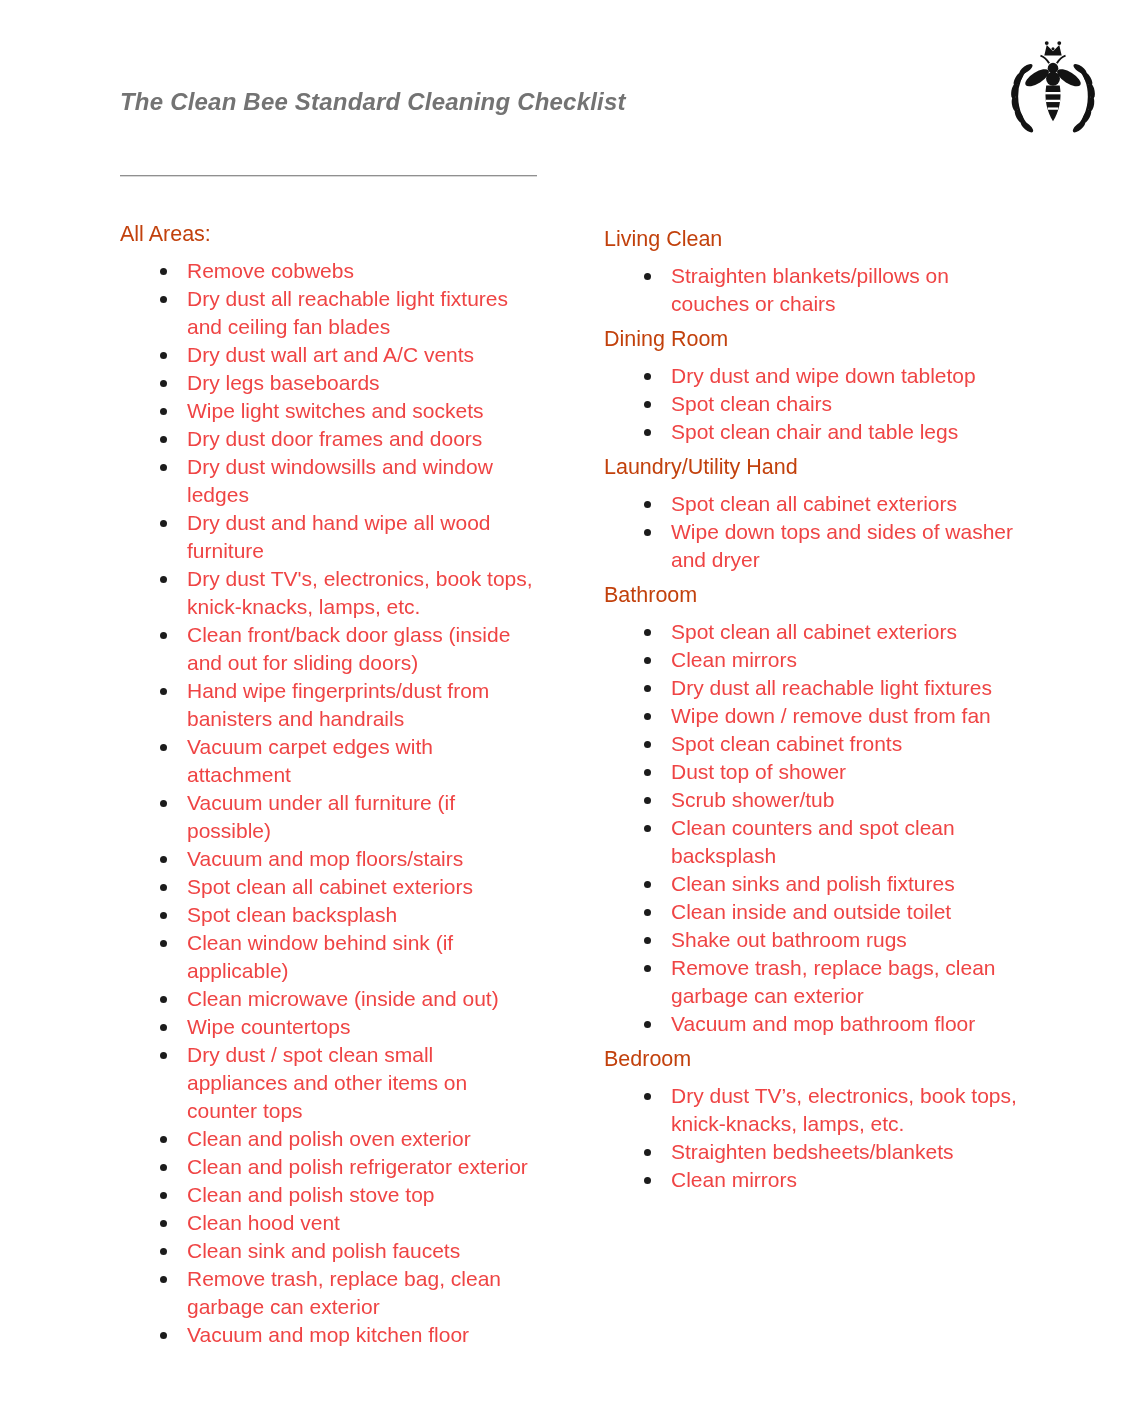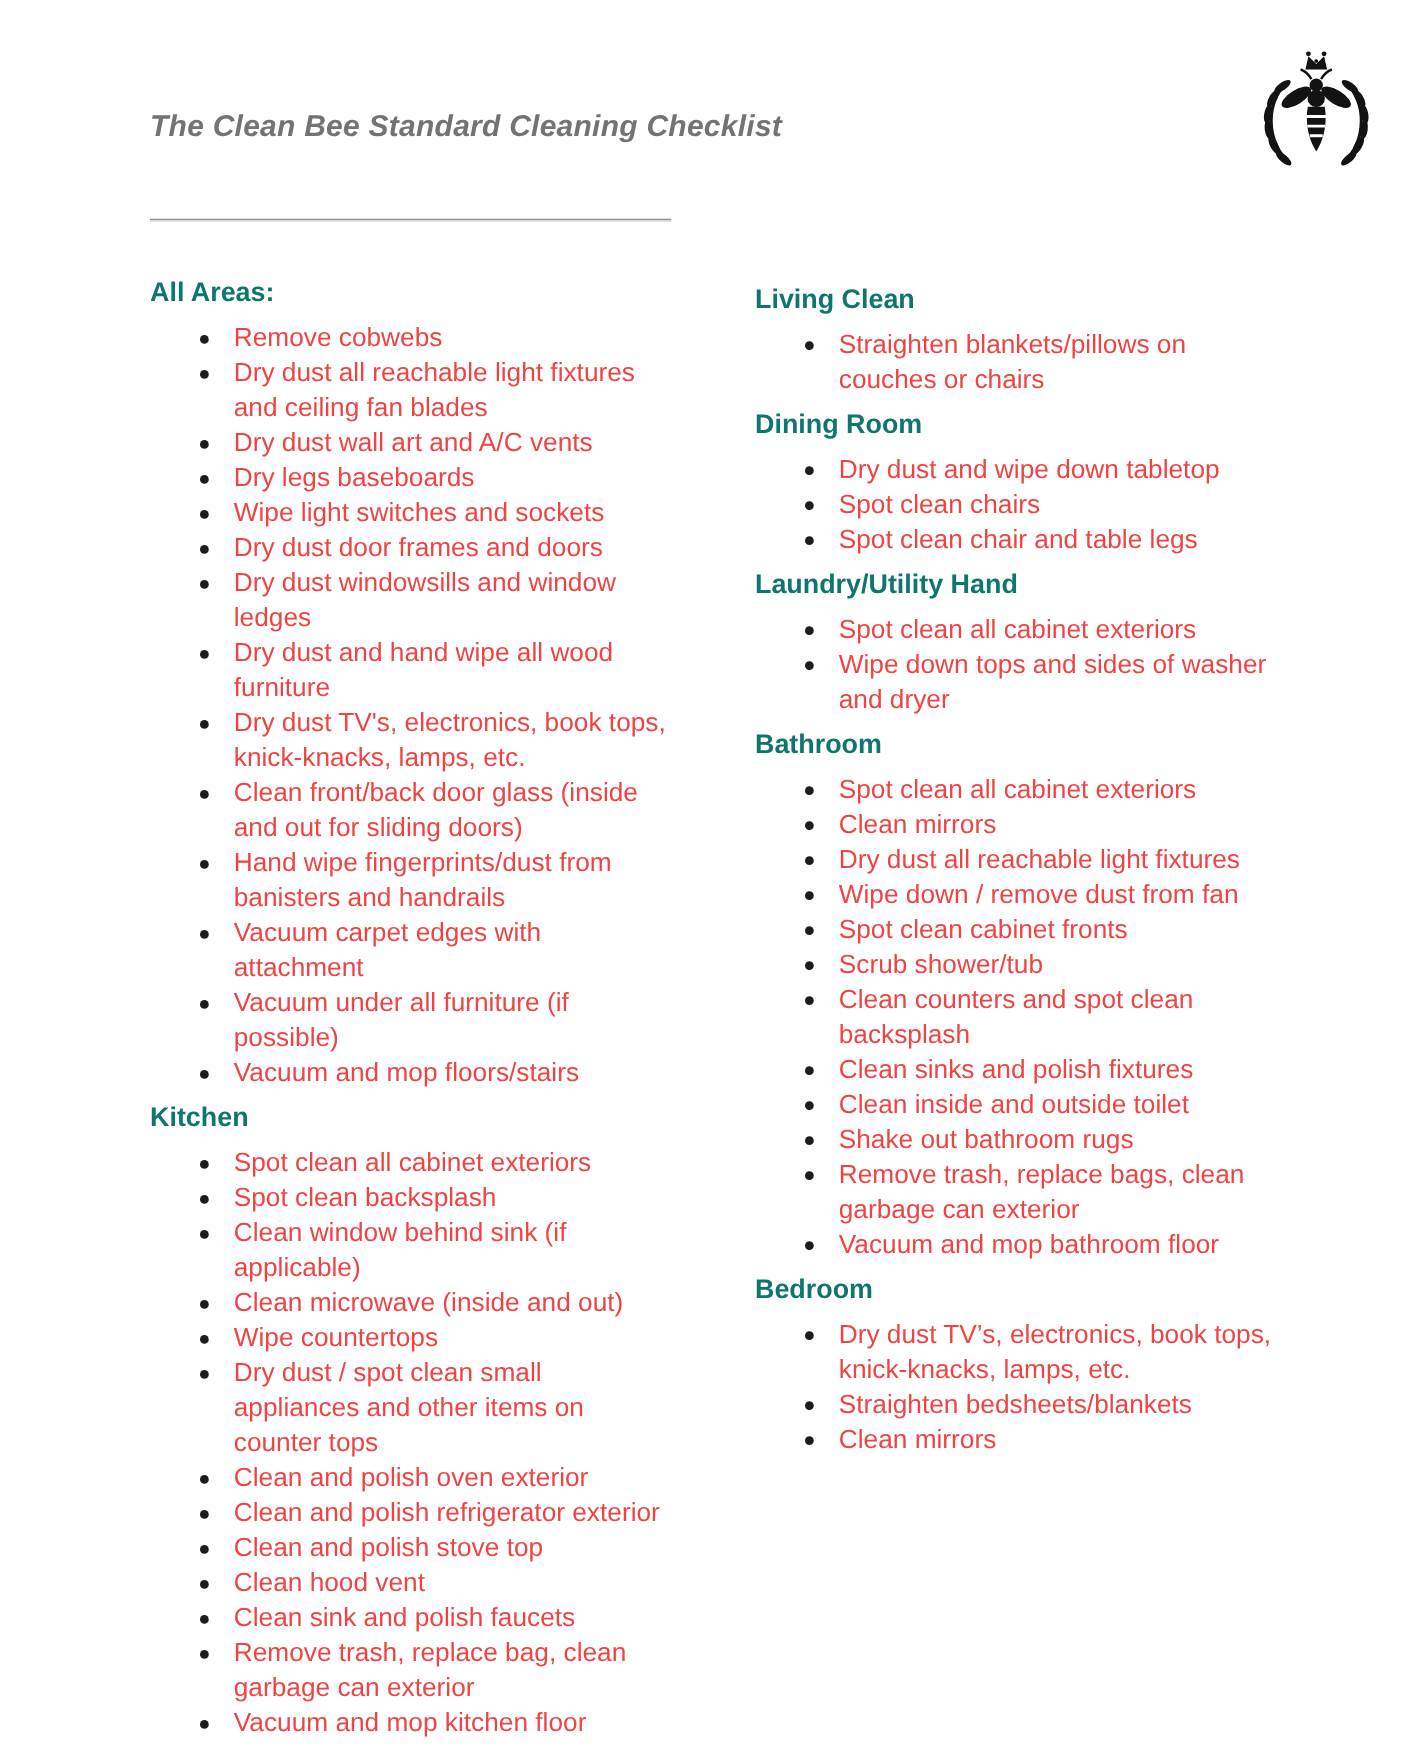--- a/index.html
+++ b/index.html
@@ -27,21 +27,21 @@
     border-bottom: 1px solid #d8d8d8;
   }
   .columns {
     position: absolute; left: 120px; top: 220px;
     display: flex; align-items: flex-start;
   }
   .col { min-height: 10px; }
   .col-left  { width: 419px; margin-right: 65px; }
   .col-right { width: 416px; padding-top: 5px; }
   .section-heading {
-    font-size: 21.5px; font-weight: bold; color: #0f766e;
+    font-size: 21.5px; font-weight: normal; color: #c2410c;
     line-height: 28px; margin: 7px 0 9px 0;
   }
   .col .section-heading:first-child { margin-top: 0; }
   .item-list { list-style: none; margin: 0; padding: 0; }
   .checklist-item {
     position: relative;
     padding-left: 67px;
     font-size: 21px;
     line-height: 28px;
     color: #ef4444;
@@ -121,21 +121,20 @@
           <li class="checklist-item">Dry dust door frames and doors</li>
           <li class="checklist-item">Dry dust windowsills and window ledges</li>
           <li class="checklist-item">Dry dust and hand wipe all wood furniture</li>
           <li class="checklist-item">Dry dust TV's, electronics, book tops, knick-knacks, lamps, etc.</li>
           <li class="checklist-item">Clean front/back door glass (inside and out for sliding doors)</li>
           <li class="checklist-item">Hand wipe fingerprints/dust from banisters and handrails</li>
           <li class="checklist-item">Vacuum carpet edges with attachment</li>
           <li class="checklist-item">Vacuum under all furniture (if possible)</li>
           <li class="checklist-item">Vacuum and mop floors/stairs</li>
         </ul>
-        <h2 class="section-heading">Kitchen</h2>
         <ul class="item-list">
           <li class="checklist-item">Spot clean all cabinet exteriors</li>
           <li class="checklist-item">Spot clean backsplash</li>
           <li class="checklist-item">Clean window behind sink (if applicable)</li>
           <li class="checklist-item">Clean microwave (inside and out)</li>
           <li class="checklist-item">Wipe countertops</li>
           <li class="checklist-item">Dry dust / spot clean small appliances and other items on counter tops</li>
           <li class="checklist-item">Clean and polish oven exterior</li>
           <li class="checklist-item">Clean and polish refrigerator exterior</li>
           <li class="checklist-item">Clean and polish stove top</li>
@@ -161,20 +160,21 @@
           <li class="checklist-item">Spot clean all cabinet exteriors</li>
           <li class="checklist-item">Wipe down tops and sides of washer and dryer</li>
         </ul>
         <h2 class="section-heading">Bathroom</h2>
         <ul class="item-list">
           <li class="checklist-item">Spot clean all cabinet exteriors</li>
           <li class="checklist-item">Clean mirrors</li>
           <li class="checklist-item">Dry dust all reachable light fixtures</li>
           <li class="checklist-item">Wipe down / remove dust from fan</li>
           <li class="checklist-item">Spot clean cabinet fronts</li>
+          <li class="checklist-item">Dust top of shower</li>
           <li class="checklist-item">Scrub shower/tub</li>
           <li class="checklist-item">Clean counters and spot clean backsplash</li>
           <li class="checklist-item">Clean sinks and polish fixtures</li>
           <li class="checklist-item">Clean inside and outside toilet</li>
           <li class="checklist-item">Shake out bathroom rugs</li>
           <li class="checklist-item">Remove trash, replace bags, clean garbage can exterior</li>
           <li class="checklist-item">Vacuum and mop bathroom floor</li>
         </ul>
         <h2 class="section-heading">Bedroom</h2>
         <ul class="item-list">

